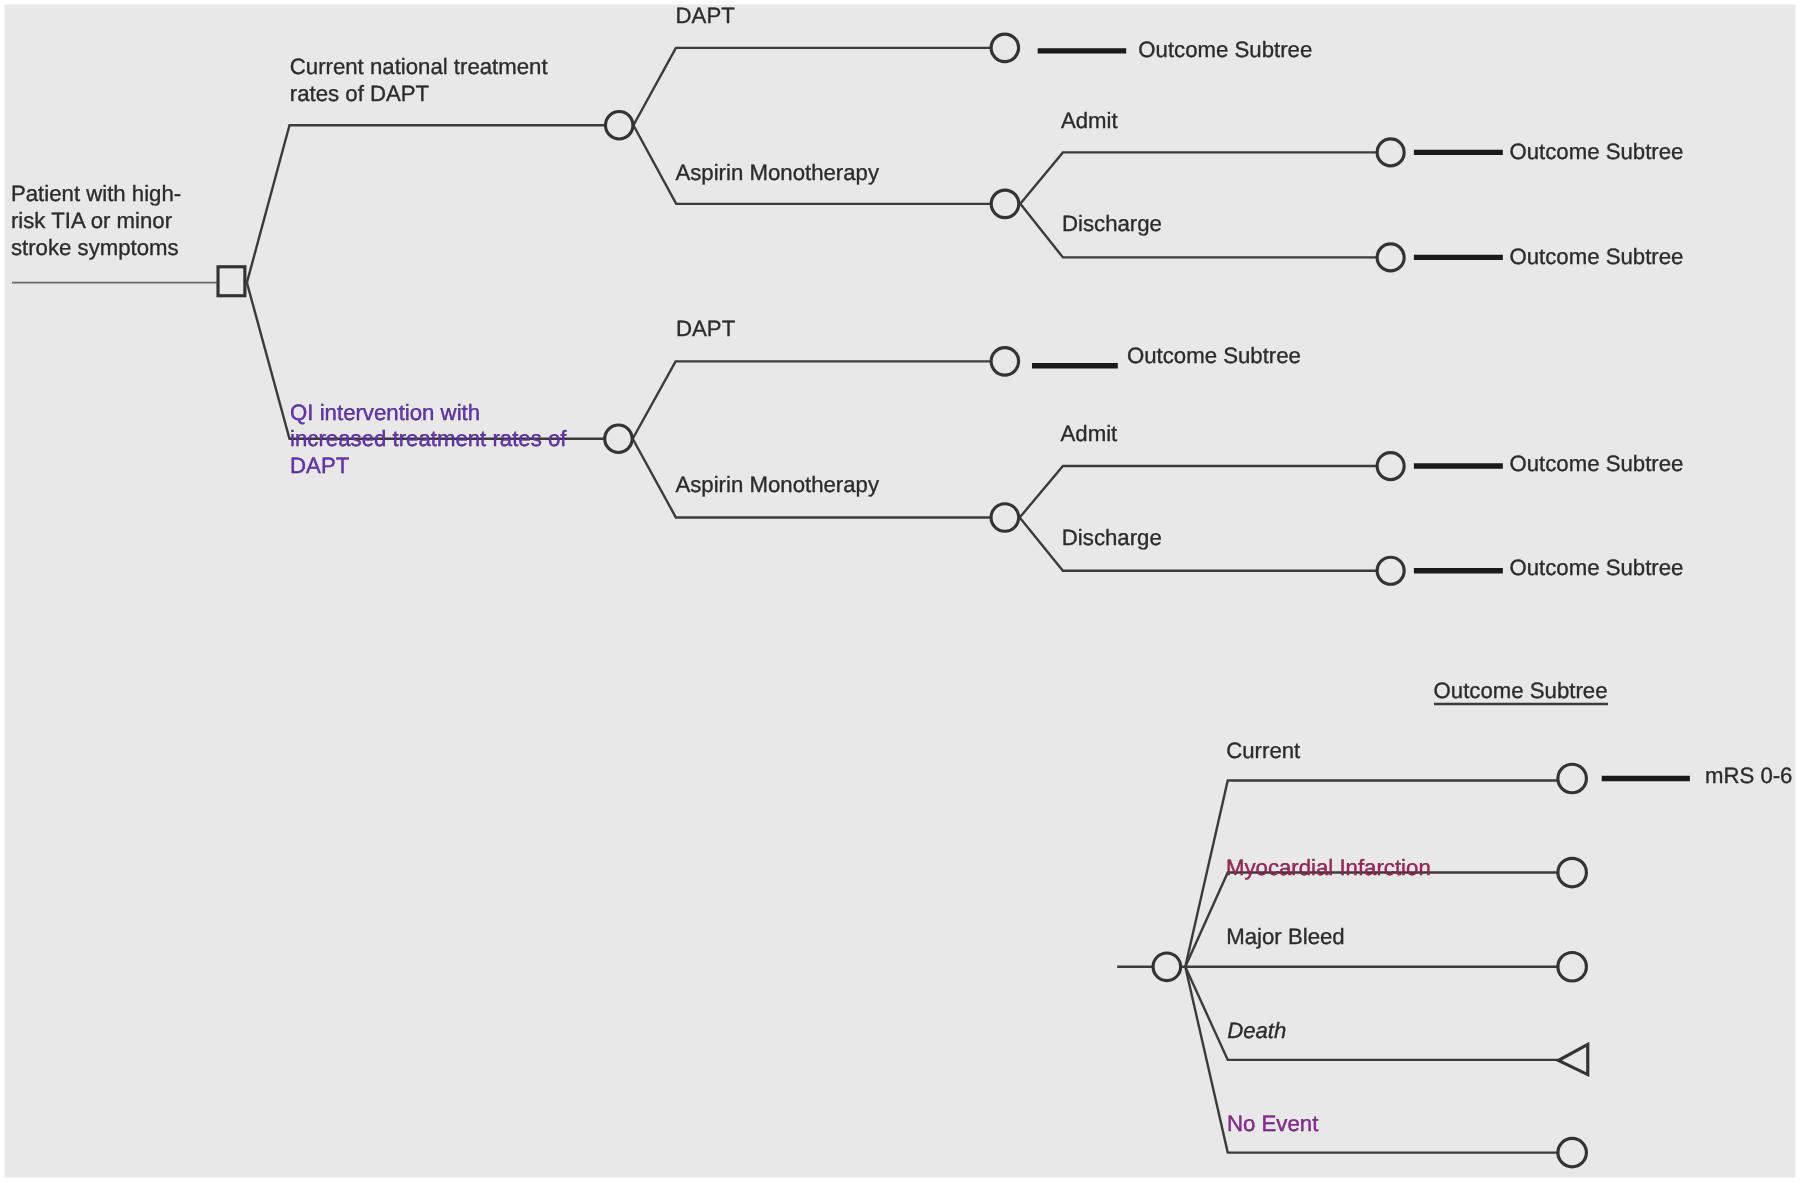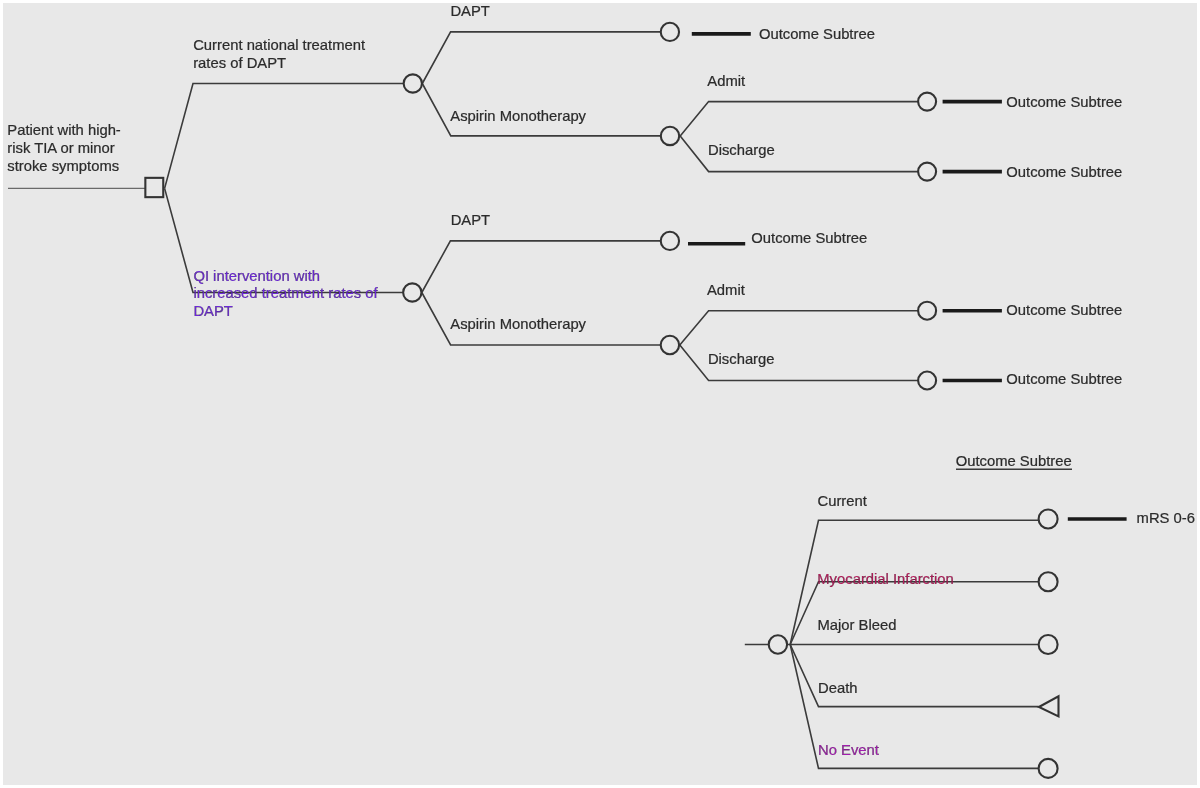--- a/index.html
+++ b/index.html
@@ -88,18 +88,18 @@
       <div class="lbl" style="left: 758.9px; top: 25.5px; color: rgb(43, 43, 43); font-size: 14.8px; line-height: 17.7px;">Outcome Subtree</div>
       <div class="lbl" style="left: 1006.3px; top: 93.8px; color: rgb(43, 43, 43); font-size: 14.8px; line-height: 17.7px;">Outcome Subtree</div>
       <div class="lbl" style="left: 1006.3px; top: 164.3px; color: rgb(43, 43, 43); font-size: 14.8px; line-height: 17.7px;">Outcome Subtree</div>
       <div class="lbl" style="left: 751.3px; top: 230.3px; color: rgb(43, 43, 43); font-size: 14.8px; line-height: 17.7px;">Outcome Subtree</div>
       <div class="lbl" style="left: 1006.3px; top: 301.5px; color: rgb(43, 43, 43); font-size: 14.8px; line-height: 17.7px;">Outcome Subtree</div>
       <div class="lbl" style="left: 1006.3px; top: 371.3px; color: rgb(43, 43, 43); font-size: 14.8px; line-height: 17.7px;">Outcome Subtree</div>
       <div class="lbl" style="left: 955.7px; top: 453.3px; color: rgb(43, 43, 43); font-size: 14.8px; line-height: 17.7px;">Outcome Subtree</div>
       <div class="lbl" style="left: 817.5px; top: 492.9px; color: rgb(43, 43, 43); font-size: 14.8px; line-height: 17.7px;">Current</div>
       <div class="lbl" style="left: 817.3px; top: 555.1px; color: #be185d; font-size: 14.8px; line-height: 17.7px; margin-top: 16px;">Myocardial Infarction</div>
       <div class="lbl" style="left: 817.5px; top: 617.3px; color: rgb(43, 43, 43); font-size: 14.8px; line-height: 17.7px; text-align: center;">Major Bleed</div>
-      <div class="lbl" style="left: 818.1px; top: 679.6px; color: rgb(43, 43, 43); font-size: 14.8px; line-height: 17.7px;">Death</div>
+      <div class="lbl" style="left: 818.1px; top: 679.6px; color: rgb(43, 43, 43); font-size: 14.8px; line-height: 17.7px; font-style: italic;">Death</div>
       <div class="lbl" style="left: 818px; top: 742.1px; color: #a21caf; font-size: 14.8px; line-height: 17.7px;">No Event</div>
       <div class="lbl" style="left: 1136.6px; top: 509.6px; color: rgb(43, 43, 43); font-size: 14.8px; line-height: 17.7px; text-align: center;">mRS 0-6</div>
     </div>
   <div id="frame" style="border-color: rgb(255, 255, 255);"></div>
 </div>
 
 </body></html>

